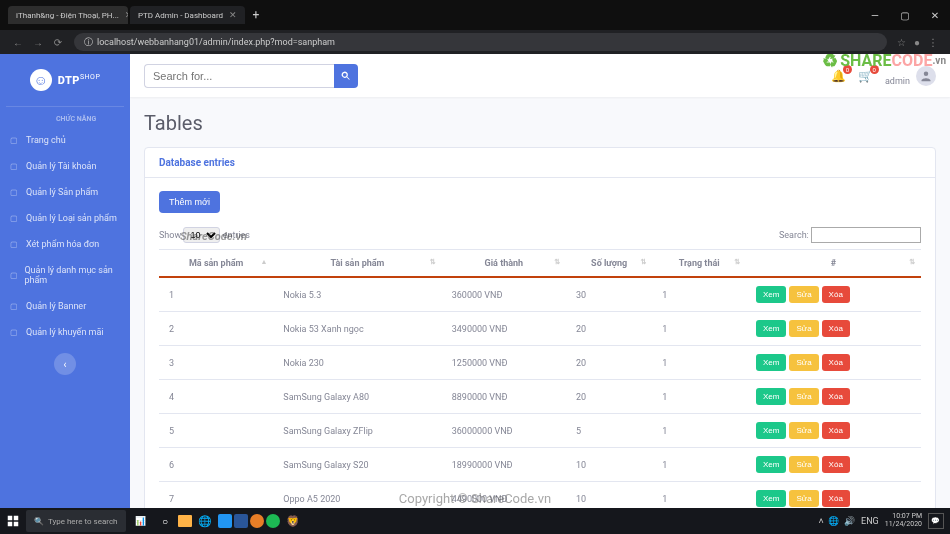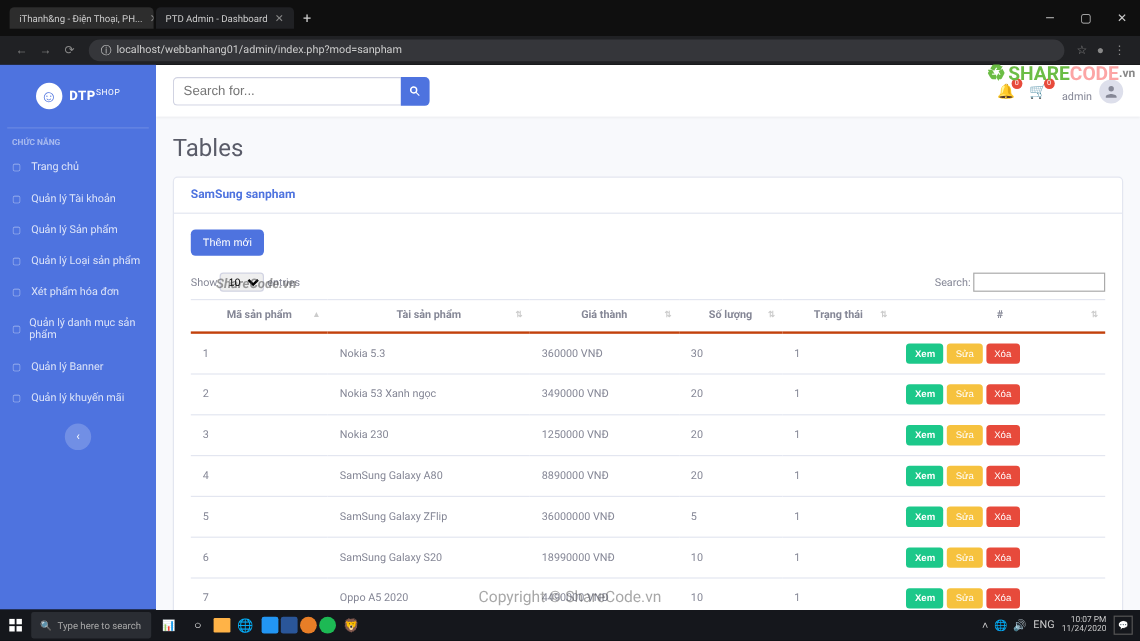--- a/index.html
+++ b/index.html
@@ -24,21 +24,21 @@
     .url { background: #35363a; border-radius: 10px; flex: 1; color: #ccc; font-size: 9px; padding: 3px 10px; margin: 0 6px; height: 18px; display:flex; align-items:center; overflow:hidden; }
     .star { color:#888; font-size:10px; padding: 0 4px; }
     
     .app { display:flex; height: calc(534px - 30px - 24px - 26px); }
     .sidebar { width: 130px; background: #4e73df; color: #fff; display:flex; flex-direction:column; position:relative; }
     .brand { display:flex; align-items:center; justify-content:center; height: 52px; gap:6px; }
     .brand-icon { width:22px; height:22px; background:#fff; border-radius:50%; display:flex; align-items:center; justify-content:center; color:#4e73df; font-size:14px; font-weight:800; }
     .brand-text { font-weight: 800; font-size: 11px; letter-spacing:0.5px; }
     .brand-text sup { font-size:7px; font-weight:400; }
     .sidebar hr { border: 0; border-top: 1px solid rgba(255,255,255,.15); margin: 0 6px; }
-    .sidebar-heading { text-transform: uppercase; font-size: 7px; color: rgba(255,255,255,.5); padding: 8px 10px 4px; font-weight:700; }
+    .sidebar-heading { text-transform: uppercase; font-size: 7px; color: rgba(255,255,255,.5); padding: 8px 10px 4px; font-weight:700;margin-left:46px; }
     .nav-item { display:flex; align-items:center; padding: 8px 10px; font-size: 9px; color: rgba(255,255,255,.8); gap:6px; cursor:pointer; }
     .nav-icon { width:10px; height:10px; display:inline-block; opacity:.6; }
     .nav-icon::before { content:"▢"; font-size:8px; }
     .sidebar-toggle { width:22px; height:22px; background: rgba(255,255,255,.2); border-radius:50%; margin: 8px auto; display:flex; align-items:center; justify-content:center; font-size:10px; color:#fff; cursor:pointer; }
     
     .main { flex:1; background:#f8f9fc; overflow:auto; }
     .topbar { background:#fff; height: 43px; display:flex; align-items:center; padding: 0 14px; box-shadow: 0 1px 2px rgba(0,0,0,.05); }
     .search-group { display:flex; align-items:center; }
     .search-input { border:1px solid #d1d3e2; border-right:none; border-radius:4px 0 0 4px; padding:5px 8px; font-size:11px; width: 190px; height:24px; color:#6e707e; }
     .search-btn { background:#4e73df; border:none; border-radius:0 4px 4px 0; width:24px; height:24px; display:flex; align-items:center; justify-content:center; color:#fff; cursor:pointer; }
@@ -57,21 +57,21 @@
     .btn-primary { background:#4e73df; color:#fff; border:none; border-radius:4px; padding:6px 10px; font-size:9px; cursor:pointer; }
     .table-controls { display:flex; justify-content:space-between; align-items:center; margin:14px 0 6px; font-size:9px; color:#858796; }
     .length-select { border:1px solid #d1d3e2; border-radius:3px; font-size:9px; padding:1px 2px; }
     .dt-search input { border:1px solid #aaa; font-size:9px; padding:2px 4px; width:110px; }
     table.dataTable { width:100%; border-collapse:collapse; font-size:9px; color:#858796; }
     table.dataTable th { text-align:center; padding: 8px 10px; border-top:1px solid #e3e6f0; border-bottom:2px solid #c2410c; font-weight:700; position:relative; }
     table.dataTable th .sort-icon { position:absolute; right:6px; color:#ccc; font-size:7px; }
     table.dataTable td { padding: 8px 10px; border-bottom:1px solid #e3e6f0; }
     .actions { display:flex; gap:3px; }
     .btn-sm { border:none; border-radius:3px; padding:4px 7px; font-size:8px; color:#fff; cursor:pointer; }
-    .btn-view { background:#1cc88a;font-weight:bold; }
+    .btn-view { background:#1cc88a; }
     .btn-edit { background:#f6c23e; }
     .btn-del { background:#e74a3b; }
     
     .watermark { position:absolute; top: 50px; right: 4px; display:flex; align-items:center; font-weight:700; font-size:16px; z-index:100; }
     .wm-icon { color:#6bbd45; font-size:18px; margin-right:2px; }
     .wm-share { color:#6bbd45; }
     .wm-code { color:#fca5a5; }
     .wm-vn { color:#888; font-size:10px; }
     .wm-center1 { position:absolute; left:180px; top:230px; font-size:11px; color:rgba(60,60,60,.5); font-style:italic; z-index:50; font-weight:700; }
     .wm-center2 { position:absolute; left:50%; transform:translateX(-50%); bottom:28px; font-size:13px; color:rgba(80,80,80,.5); z-index:50; }
@@ -199,21 +199,21 @@
                 <path d="M8 8a3 3 0 100-6 3 3 0 000 6zm-6 6c0-2 4-3 6-3s6 1 6 3v1H2v-1z"></path>
               </svg>
           </div>
         </div>
       </div>
     </div>
 
     <div class="content">
       <h1 class="page-title">Tables</h1>
       <div class="card">
-        <div class="card-header">SamSung sanpham</div>
+        <div class="card-header">Database entries</div>
         <div class="card-body">
           <button class="btn-primary">Thêm mới</button>
 
           <div class="table-controls">
             <div>
               <span>Show</span>
               <select class="length-select">
                 <option>10</option>
               </select>
               <span>entries</span>

